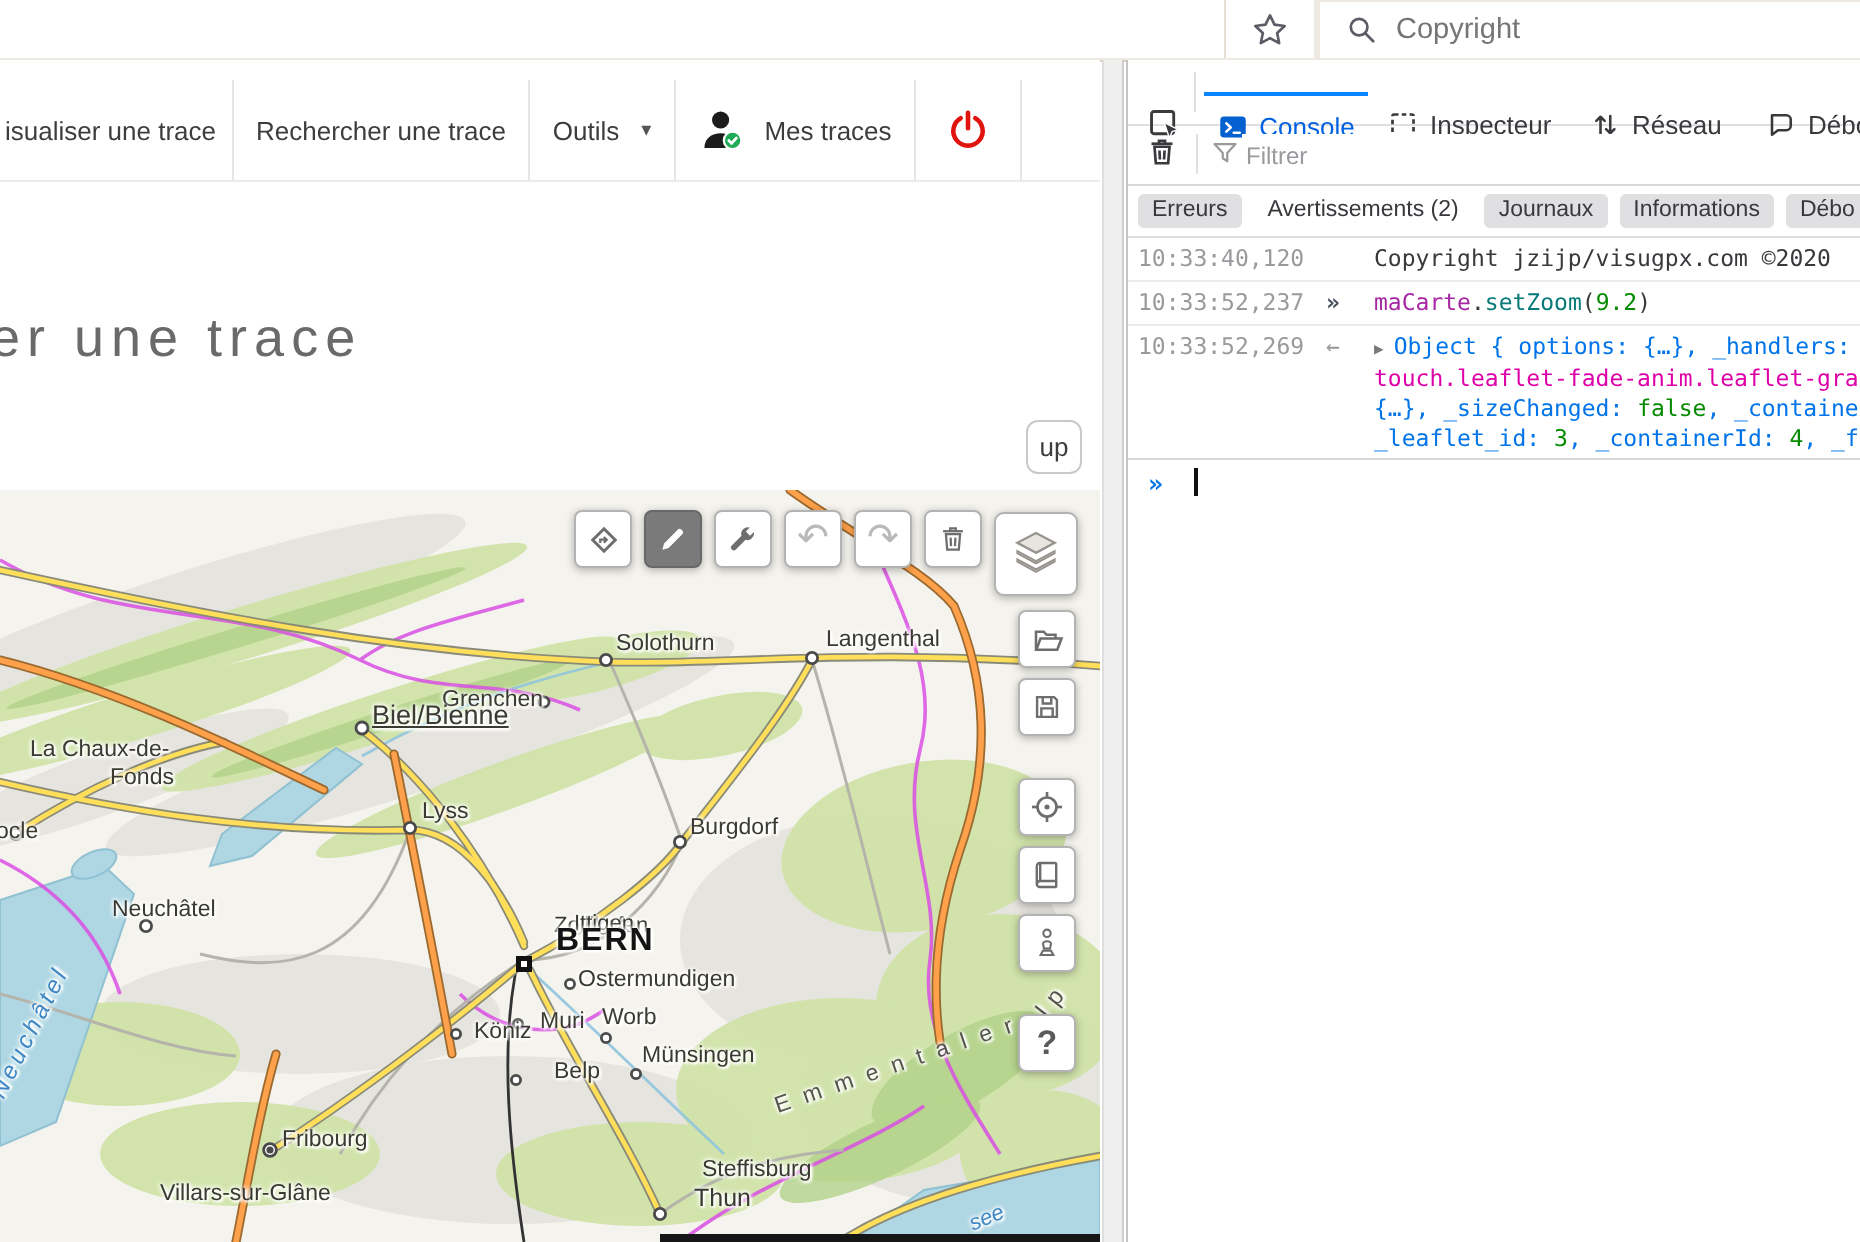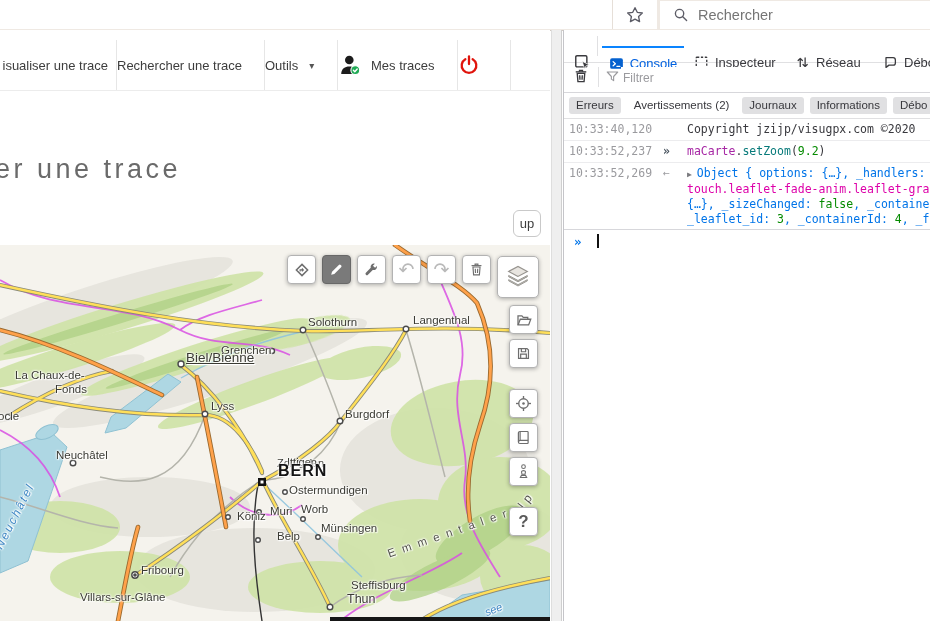--- a/index.html
+++ b/index.html
@@ -9,21 +9,21 @@
   
   #topbar{left:0;top:0;width:930px;height:30px;background:#efe9e3;border-bottom:1px solid #d3cbc3;}
   #urlbar-end{left:0;top:0;width:612px;height:29px;background:#fff;}
   #star-box{left:612;left:612px;top:0;width:44px;height:29px;background:#fff;border-left:1px solid #e6dfd8;
             display:flex;align-items:center;justify-content:center;}
   #searchbar{left:660px;top:1px;width:270px;height:28px;background:#fff;display:flex;align-items:center;gap:9px;padding-left:13px;box-sizing:border-box;}
   #searchbar .ph{color:#757575;font-size:14.5px;}
   
   #page{left:0;top:30px;width:550px;height:591px;background:#fff;overflow:hidden;}
   #mainnav{left:0;top:10px;width:556px;height:50px;display:flex;border-bottom:1px solid #ececec;}
-  .nav-item{display:flex;align-items:center;justify-content:flex-start;gap:9px;border-right:1px solid #e6e6e6;
+  .nav-item{display:flex;align-items:center;justify-content:center;gap:9px;border-right:1px solid #e6e6e6;
             font-size:13px;color:#3d3d3d;box-sizing:border-box;overflow:hidden;white-space:nowrap;}
   .caret{font-size:10px;color:#555;margin-left:2px;}
   #page-heading{left:-5px;top:106px;font-size:27px;font-weight:400;letter-spacing:3.5px;color:#6a6a6a;white-space:nowrap;}
   #up-btn{left:513px;top:180px;width:28px;height:27px;background:#fff;border:1px solid #c9c9c9;border-radius:6px;
           font-size:13px;color:#3c3c3c;display:flex;align-items:center;justify-content:center;cursor:pointer;}
   
   #map{left:0;top:215px;width:550px;height:376px;background:#f4f2ec;overflow:hidden;}
   .ml{position:absolute;font-size:11.5px;color:#3a3a33;white-space:nowrap;
       text-shadow:0 0 2px #fff,0 0 2px #fff,0 0 3px #fff,1px 1px 1px #fff;}
   .ml.big{font-size:13.5px;text-decoration:underline;}
@@ -77,21 +77,21 @@
           </svg>
       </span>
     </div>
     <div class="abs" id="searchbar">
       <span>
         <svg width="16" height="16" viewBox="0 0 20 20">
             <circle cx="8.2" cy="8.2" r="5.2" fill="none" stroke="#5c5c66" stroke-width="1.7"></circle>
             <line x1="12.2" y1="12.2" x2="17" y2="17" stroke="#5c5c66" stroke-width="1.7" stroke-linecap="round"></line>
           </svg>
       </span>
-      <span class="ph">Rechercher</span>
+      <span class="ph">Copyright</span>
     </div>
   </div>
 
   <div class="abs" id="page">
 
     <nav class="abs" id="mainnav">
       <div class="nav-item" style="width:117px;justify-content:flex-end;padding-right:8px;">
         <span>isualiser une trace</span>
       </div>
       <div class="nav-item" style="width:148px;">

